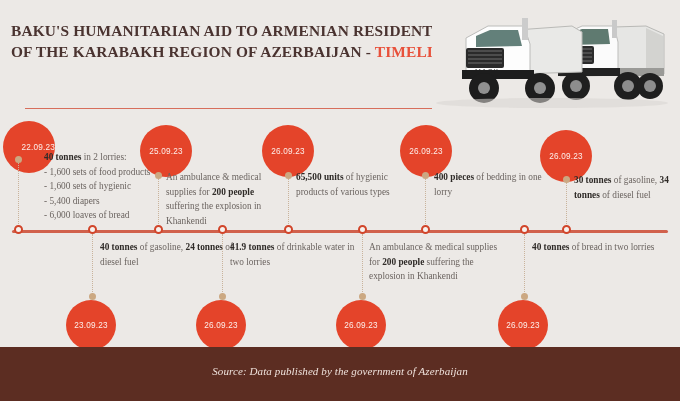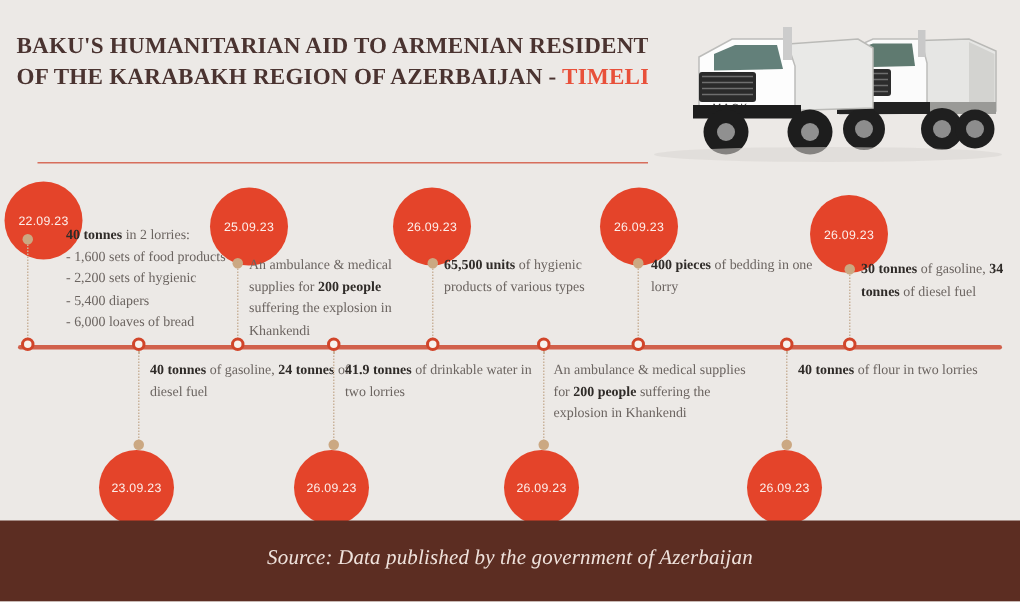--- a/index.html
+++ b/index.html
@@ -71,21 +71,21 @@
   .entry .bullets{margin:0;padding:0;list-style:none;}
   .entry .bullets li{white-space:nowrap;}
 
   
   .footer{
     position:absolute;left:0;bottom:0;width:680px;height:54px;
     background:#5c2d22;
   }
   .footer-text{
     position:absolute;left:0;top:18px;width:680px;text-align:center;
-    color:#efe2dc;font-style:italic;font-size:14px;
+    color:#efe2dc;font-style:italic;font-size:11px;
     font-family:"Liberation Serif", serif;letter-spacing:.1px;
   }
 </style>
 </head>
 <body>
 
 <div class="stage">
 
   <div class="title">
     <span>BAKU'S HUMANITARIAN AID TO ARMENIAN RESIDENTS</span>
@@ -147,30 +147,30 @@
       </g>
 
       <circle cx="52" cy="86" r="15" fill="#1d1d1d"></circle>
         <circle cx="52" cy="86" r="6" fill="#909090"></circle>
       <circle cx="108" cy="86" r="15" fill="#1d1d1d"></circle>
         <circle cx="108" cy="86" r="6" fill="#909090"></circle>
       <ellipse cx="120" cy="101" rx="116" ry="5" fill="#d9d5d1" opacity=".55"></ellipse>
     </svg>
   </div>
 
-  <div class="bubble" style="left:3px;top:121px;width:52px;height:52px;">
+  <div class="bubble" style="left:3px;top:121px;width:52px;height:52px;justify-content:flex-end;">
     <span>22.09.23</span>
   </div>
   <div class="stem" style="left:18px;top:160px;height:68px;"></div>
   <div class="stem-knob" style="left:18px;top:156px;"></div>
   <div class="entry" style="left:44px;top:150px;width:125px;">
     <div><b>40 tonnes</b><span> in 2 lorries:</span></div>
     <ul class="bullets">
       <li>- 1,600 sets of food products</li>
-      <li>- 2,200 sets of hygienic</li>
+      <li>- 1,600 sets of hygienic</li>
       <li>- 5,400 diapers</li>
       <li>- 6,000 loaves of bread</li>
     </ul>
   </div>
 
   <div class="bubble" style="left:140px;top:125px;width:52px;height:52px;">
     <span>25.09.23</span>
   </div>
   <div class="stem" style="left:158px;top:176px;height:52px;"></div>
   <div class="stem-knob" style="left:158px;top:172px;"></div>
@@ -224,21 +224,21 @@
 
   <div class="stem" style="left:362px;top:234px;height:62px;"></div>
   <div class="stem-knob" style="left:362px;top:293px;"></div>
   <div class="entry" style="left:369px;top:240px;width:136px;"><span>An ambulance &amp; medical supplies for </span><b>200 people</b><span> suffering the explosion in Khankendi</span></div>
   <div class="bubble" style="left:336px;top:300px;width:50px;height:50px;">
     <span>26.09.23</span>
   </div>
 
   <div class="stem" style="left:524px;top:234px;height:62px;"></div>
   <div class="stem-knob" style="left:524px;top:293px;"></div>
-  <div class="entry" style="left:532px;top:240px;width:130px;"><b>40 tonnes</b><span> of flour in two lorries</span></div>
+  <div class="entry" style="left:532px;top:240px;width:130px;"><b>40 tonnes</b><span> of bread in two lorries</span></div>
   <div class="bubble" style="left:498px;top:300px;width:50px;height:50px;">
     <span>26.09.23</span>
   </div>
 
   <div class="footer">
     <div class="footer-text">Source: Data published by the government of Azerbaijan</div>
   </div>
 
 </div>
 

